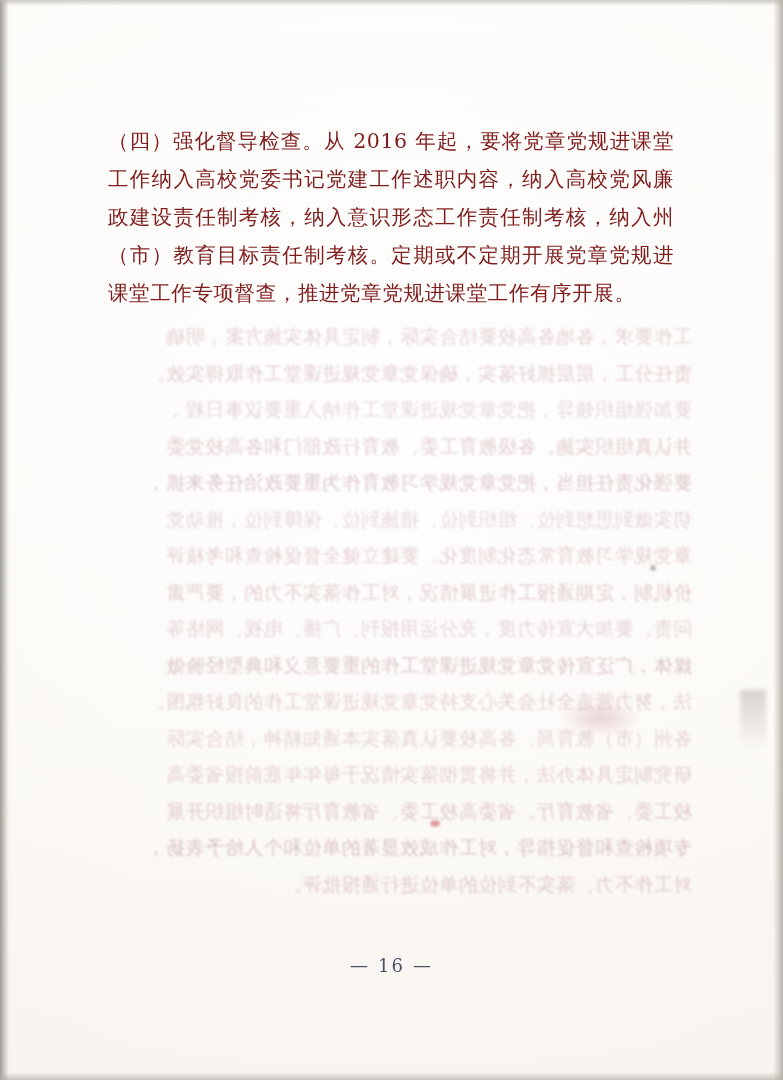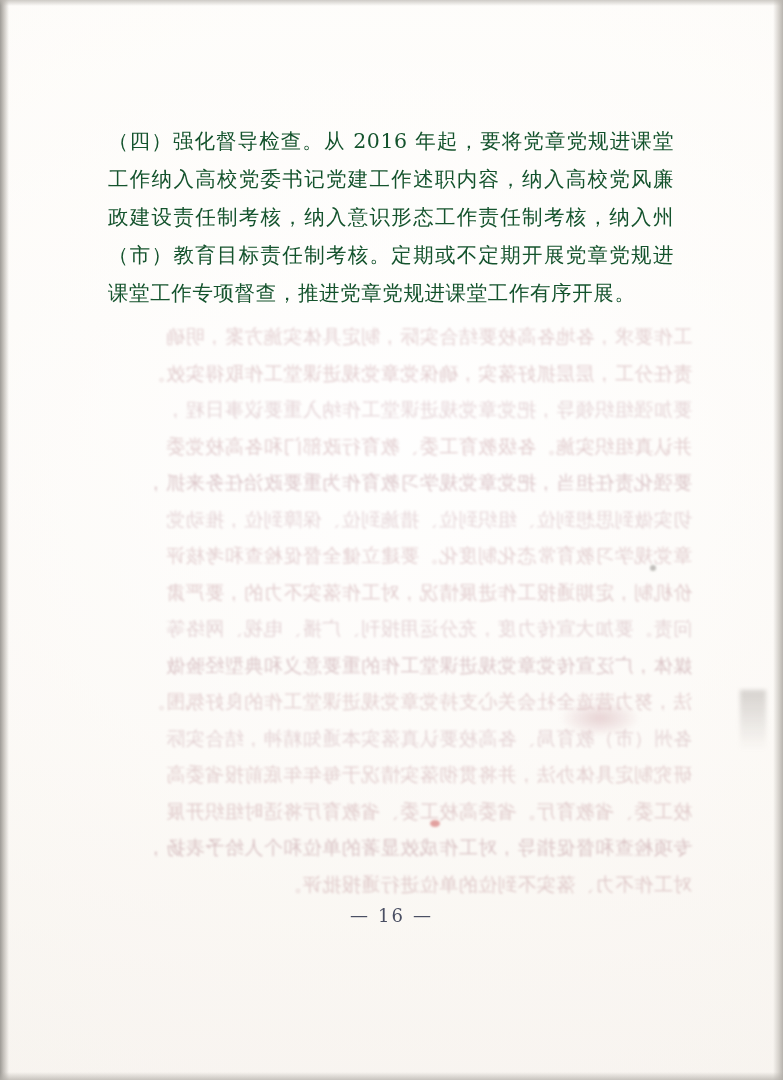--- a/index.html
+++ b/index.html
@@ -62,21 +62,21 @@
   }
 
   
   .main-para {
     position: absolute;
     left: 108px;
     top: 122px;
     width: 566px;
     font-size: 20.5px;
     line-height: 38px;
-    color: #14532d;
+    color: #7f1d1d;
     text-align: justify;
     text-justify: inter-ideograph;
     letter-spacing: 0.6px;
     font-family: "DejaVu Serif", "Liberation Serif", serif;
     text-indent: 0;
   }
 
   
   .bleed {
     position: absolute;
@@ -135,21 +135,21 @@
     width: 6px; height: 6px;
     background: rgba(120,115,110,0.45);
     border-radius: 50%;
     filter: blur(1px);
   }
 
   
   .footer {
     position: absolute;
     left: 0;
-    top: 905px;
+    top: 955px;
     width: 783px;
     text-align: center;
     font-size: 18px;
     color: #4a4f63;
     letter-spacing: 2px;
     font-family: "DejaVu Serif", "Liberation Serif", serif;
   }
   .footer .pn {
     display: inline-block;
     padding: 0 6px;

